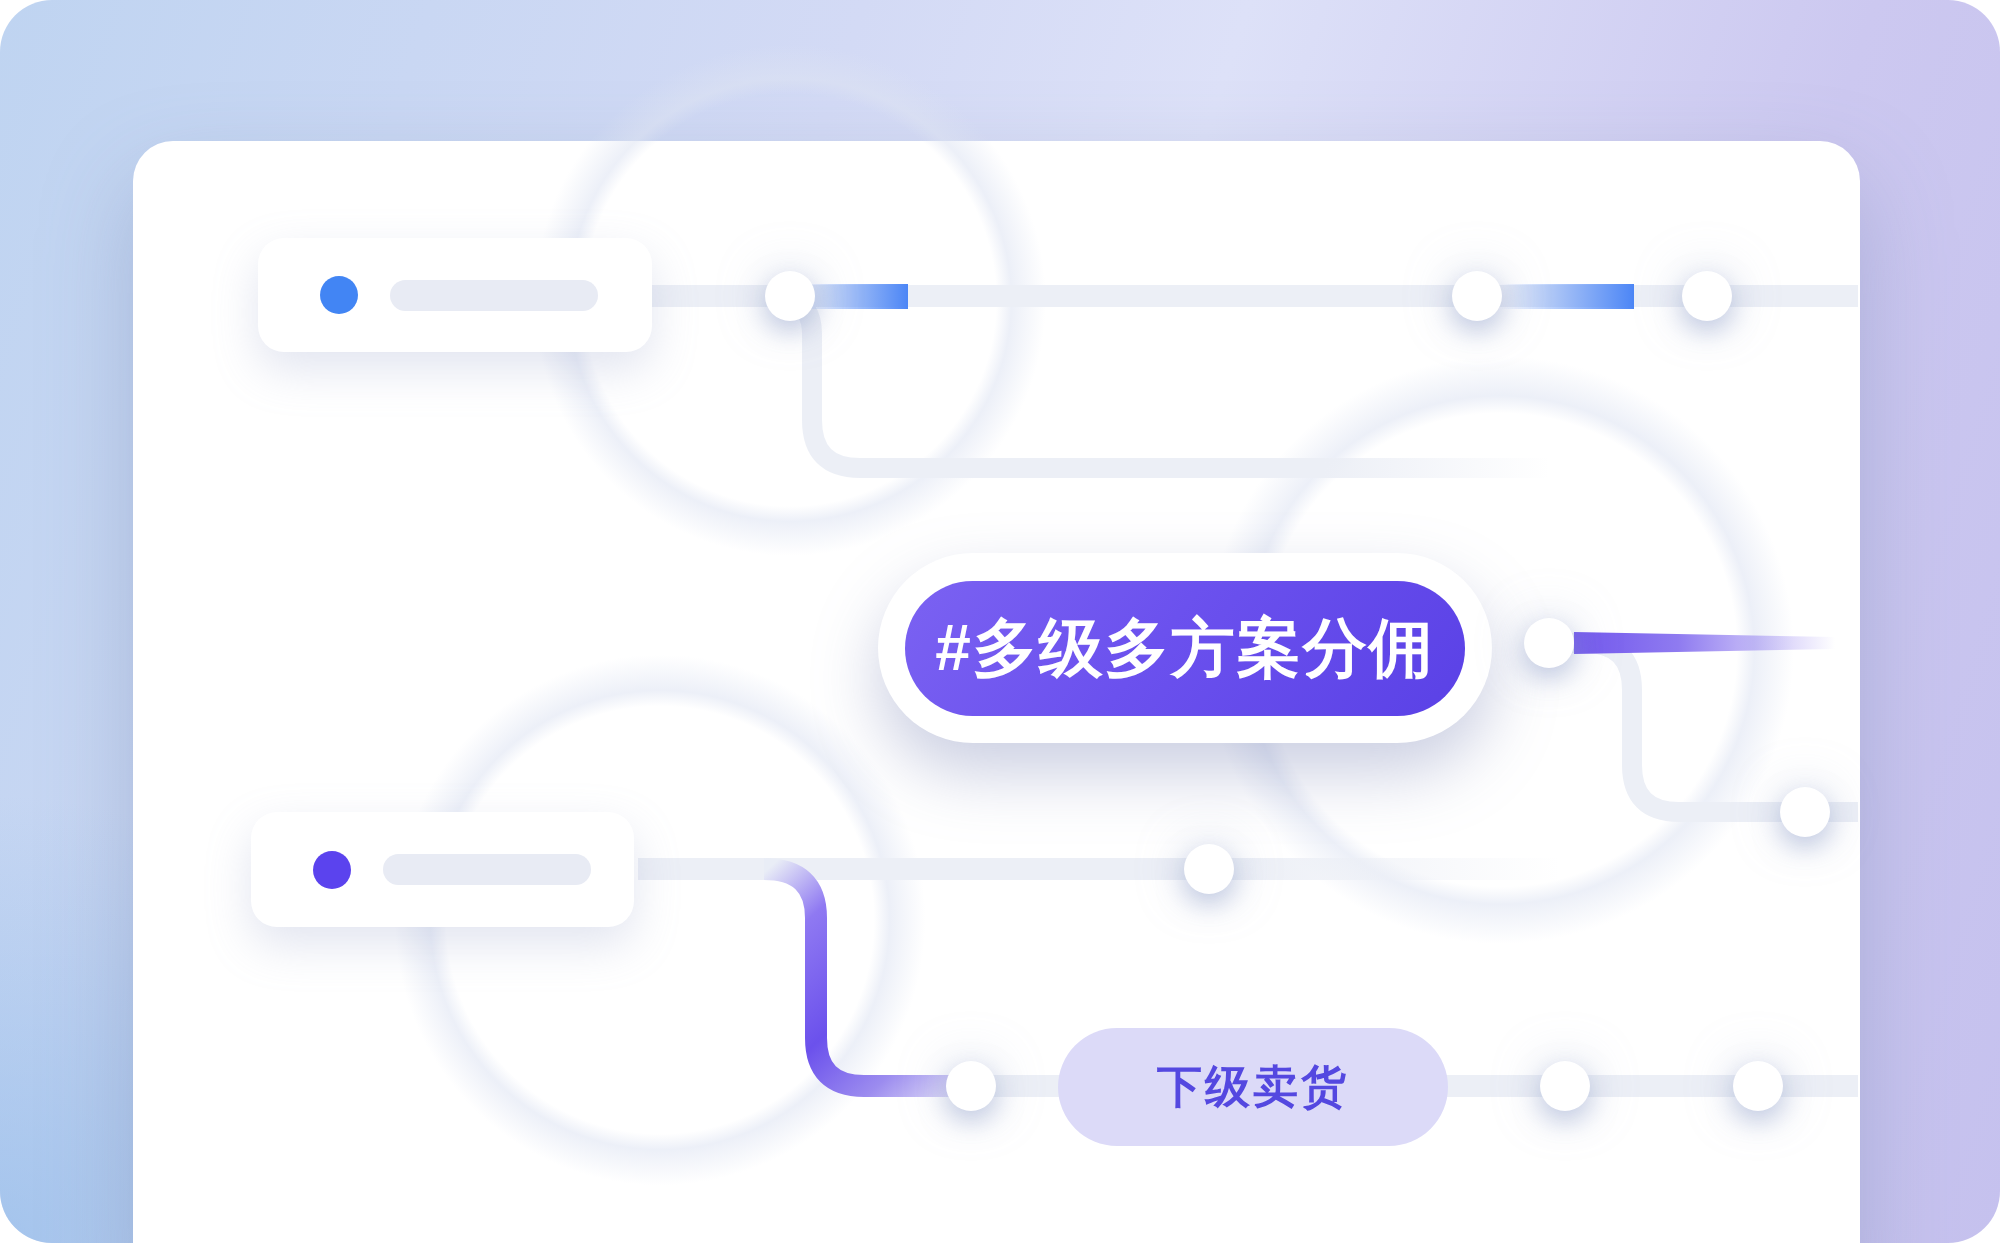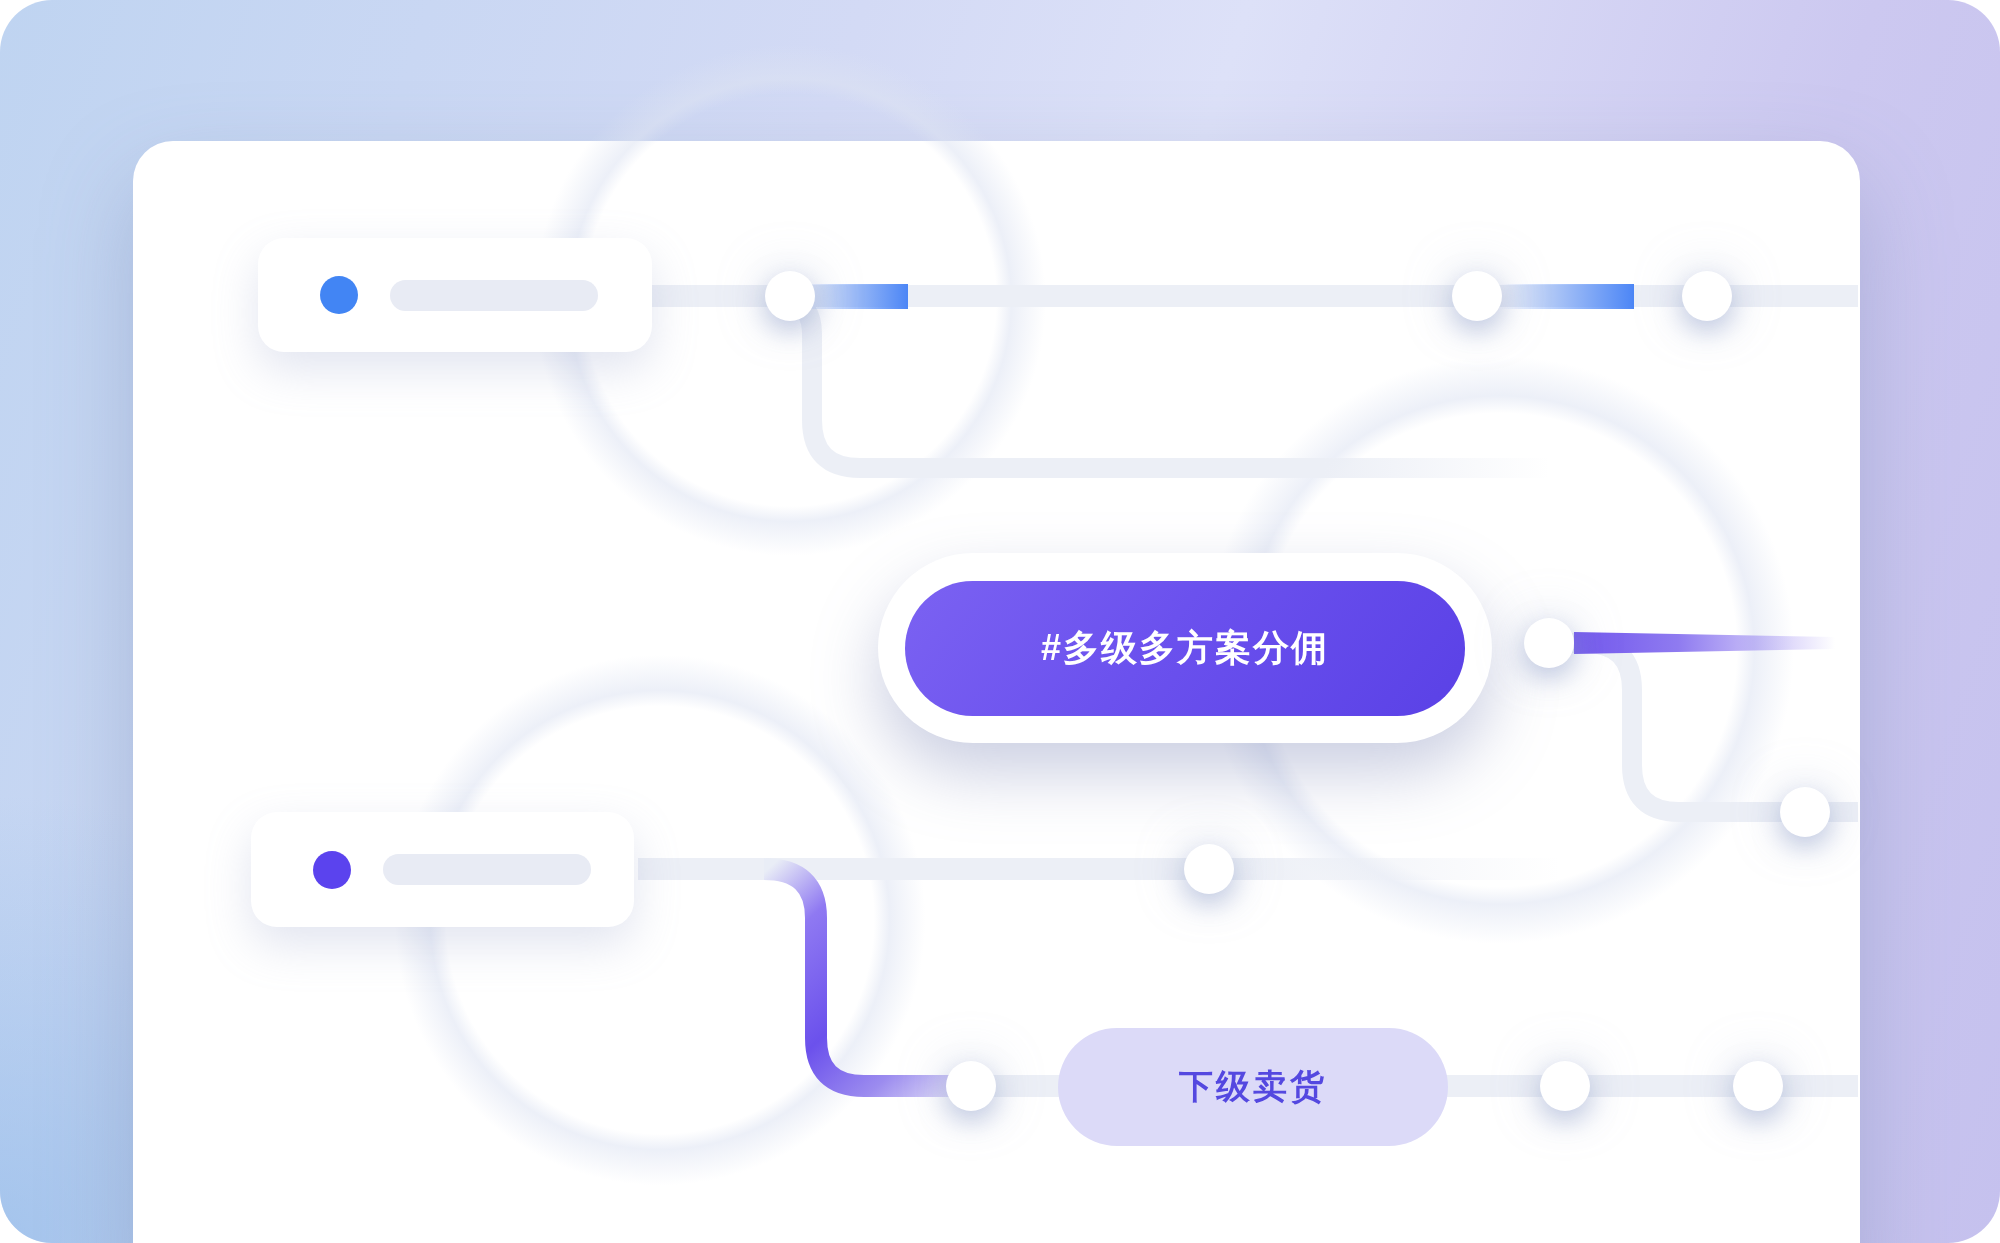--- a/index.html
+++ b/index.html
@@ -23,24 +23,24 @@
   .bar{width:208px;height:31px;border-radius:16px;background:#E8EBF4;}
   .pill{position:absolute;display:flex;align-items:center;justify-content:center;z-index:3;
     font-weight:600;letter-spacing:3px;}
   .pill-customer{left:971px;top:234px;width:382px;height:116px;border-radius:58px;background:#E8EAF8;
     color:#3D7EF7;font-size:46px;box-shadow:0 10px 25px rgba(150,160,200,.12);}
   .commission-wrap{position:absolute;left:878px;top:553px;width:614px;height:190px;border-radius:95px;
     background:#fff;box-shadow:0 30px 65px rgba(118,128,180,.38);z-index:3;
     display:flex;align-items:center;justify-content:center;}
   .pill-commission{width:560px;height:135px;border-radius:68px;
     background:linear-gradient(128deg,#7B62F2 0%,#6B51EE 45%,#5A41E6 100%);
-    color:#ffffff;font-size:36px;font-weight:600;letter-spacing:2px;
+    color:#ffffff;font-size:64px;font-weight:600;letter-spacing:2px;
     display:flex;align-items:center;justify-content:center;}
   .pill-downline{left:1058px;top:1028px;width:390px;height:118px;border-radius:59px;background:#DCDAF8;
-    color:#5448E0;font-size:34px;}
+    color:#5448E0;font-size:45px;}
   .node{position:absolute;width:50px;height:50px;border-radius:50%;background:#fff;z-index:4;
     box-shadow:0 10px 26px rgba(140,155,200,.5), 0 0 50px rgba(170,180,215,.35);}
 </style>
 </head>
 <body>
 
 <div class="viewport">
   <div class="blue-corner"></div>
   <div class="canvas"></div>
 

